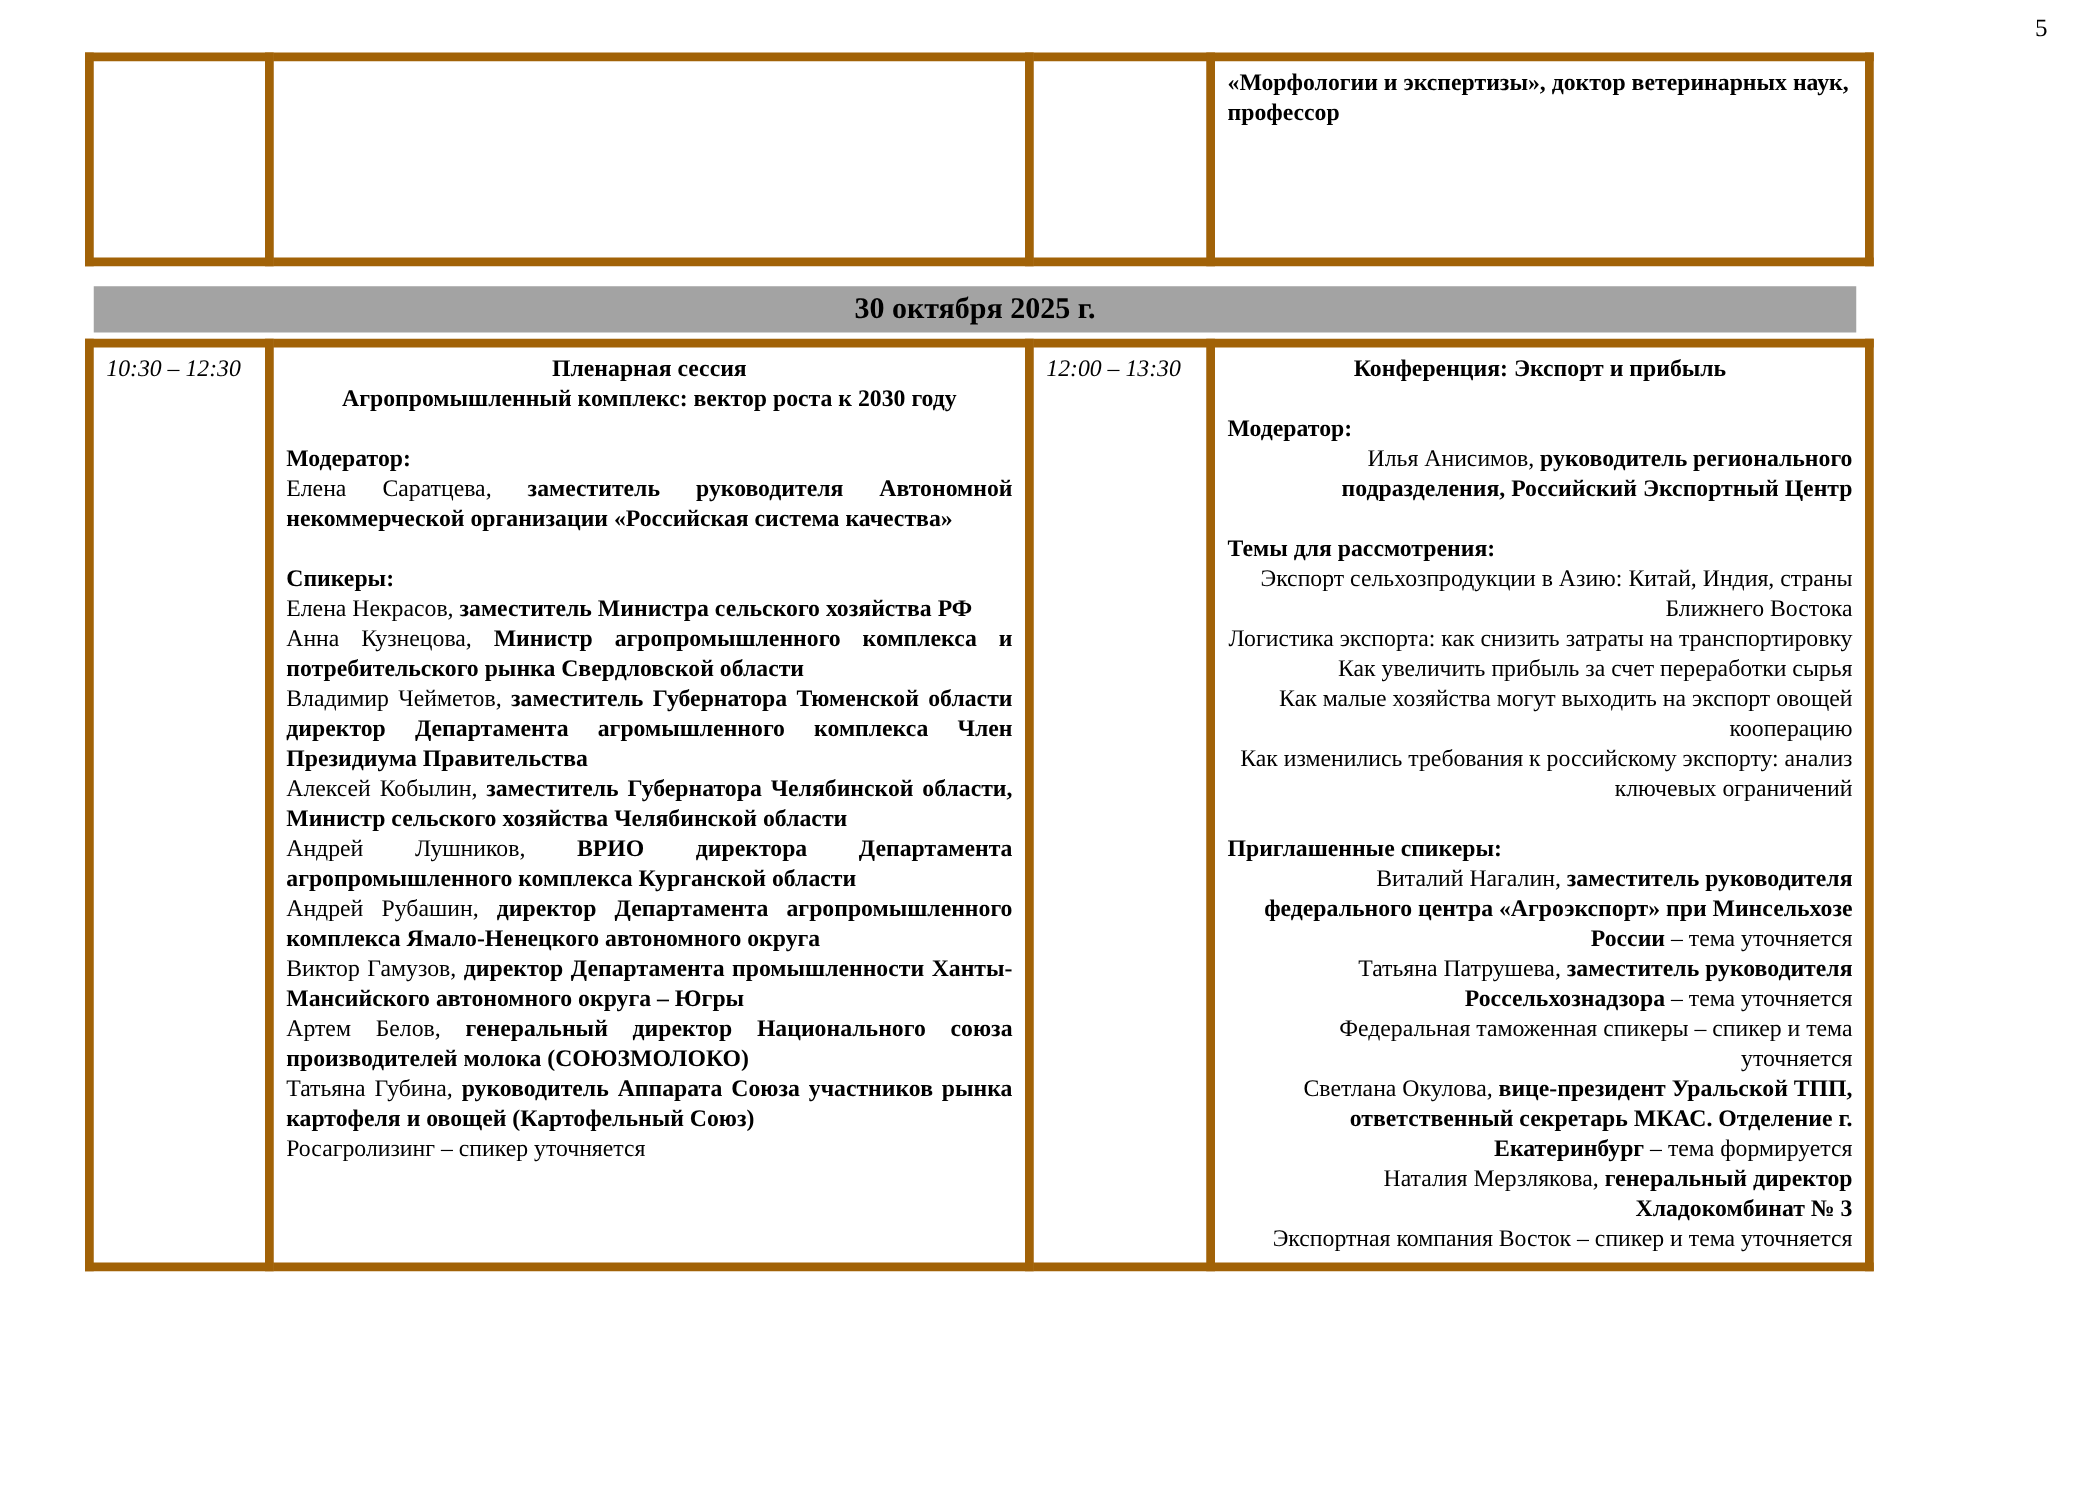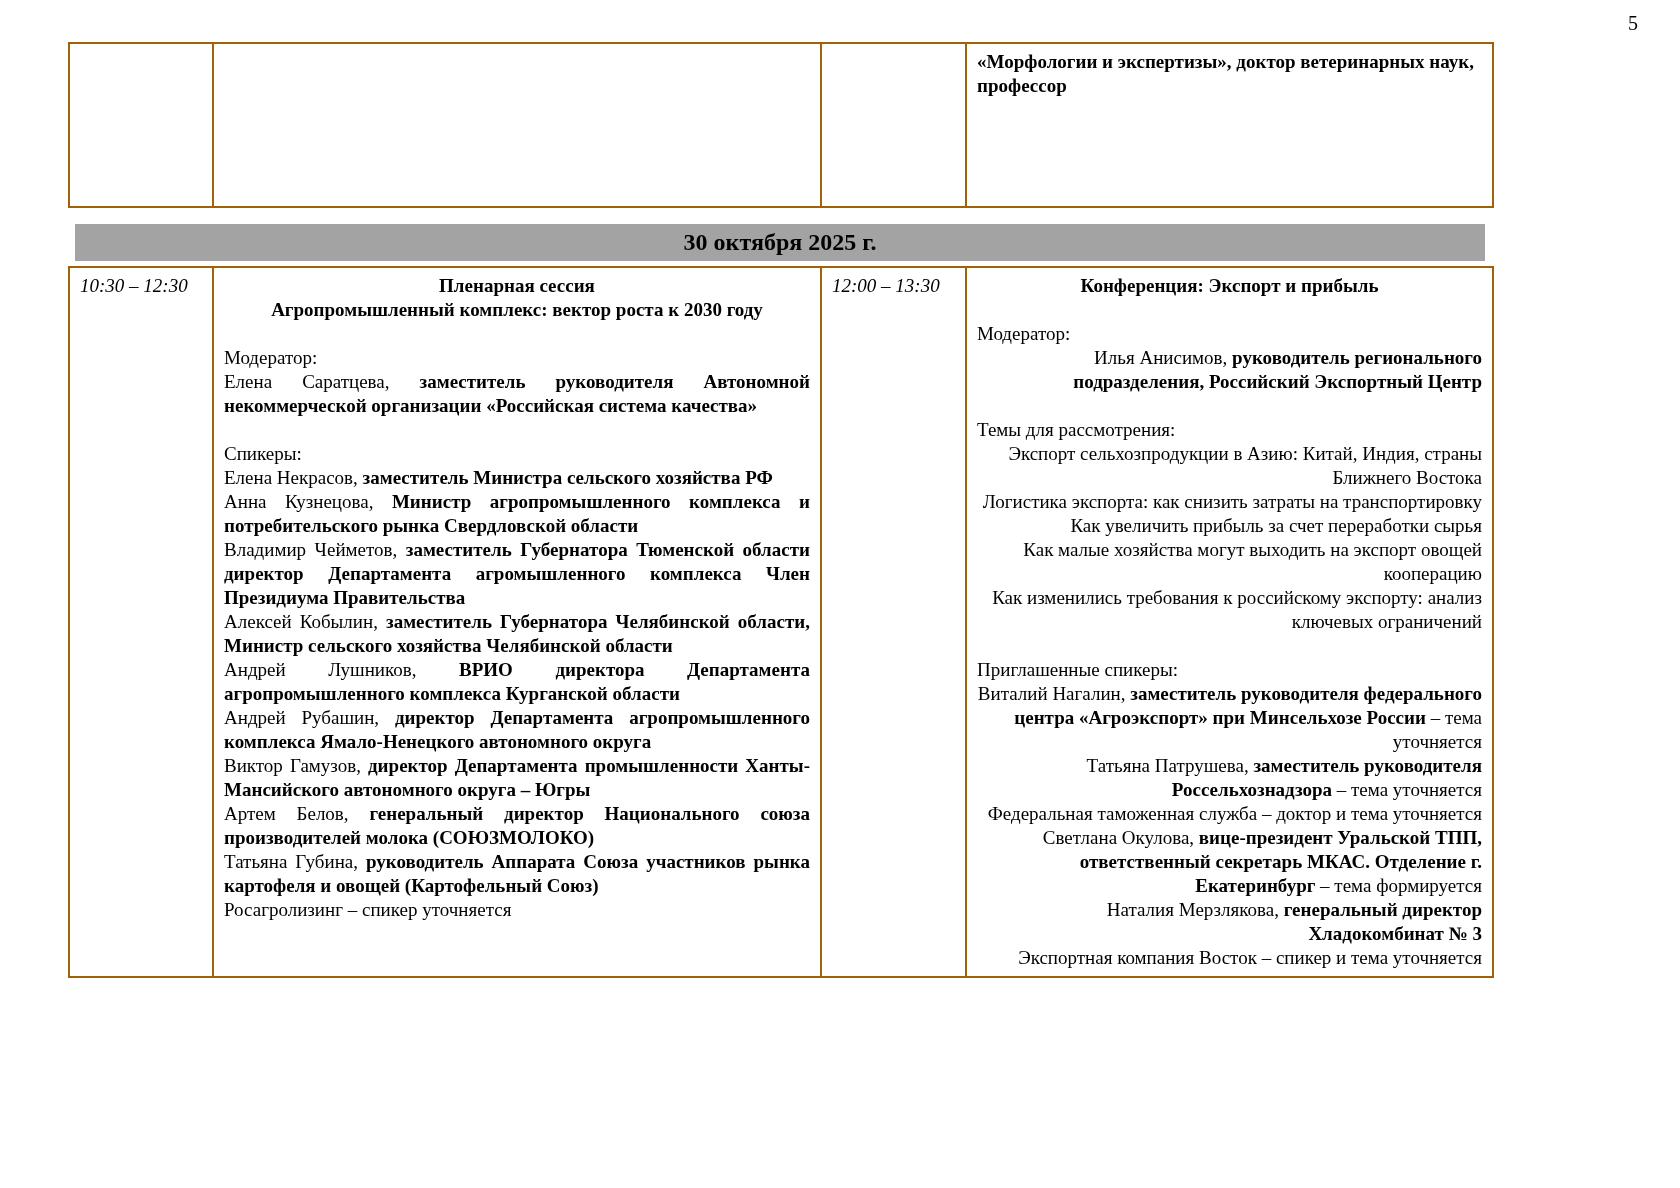--- a/index.html
+++ b/index.html
@@ -23,21 +23,21 @@
     left: 68px;
     top: 42px;
     width: 1424px;
   }
   table.program {
     border-collapse: collapse;
     table-layout: fixed;
     width: 1424px;
   }
   table.program td {
-    border: 2px solid #a16207;
+    border: 7px solid #a16207;
     vertical-align: top;
     padding: 6px 10px;
     font-size: 19px;
     line-height: 24px;
   }
   .row-continuation td { height: 164px; }
   .cont-text { font-weight: bold; }
   .banner {
     margin: 16px 7px 5px 7px;
     background: #a3a3a3;
@@ -57,21 +57,21 @@
     font-style: italic;
     text-align: left;
     padding-top: 12px;
   }
   td.session-cell { padding-top: 10px; padding-bottom: 14px; }
   .session-title {
     text-align: center;
     font-weight: bold;
   }
   .label {
-    font-weight: normal;
+    font-weight: bold;
     margin-top: 24px;
   }
   .entry { text-align: justify; }
   .entry b { font-weight: bold; }
   .entry-left { text-align: right; }
   .after-title { margin-top: 24px; }
 </style>
 </head>
 <body>
 
@@ -148,21 +148,21 @@
         <p class="label">Темы для рассмотрения:</p>
         <p class="entry entry-left">Экспорт сельхозпродукции в Азию: Китай, Индия, страны Ближнего Востока</p>
         <p class="entry entry-left">Логистика экспорта: как снизить затраты на транспортировку</p>
         <p class="entry entry-left">Как увеличить прибыль за счет переработки сырья</p>
         <p class="entry entry-left">Как малые хозяйства могут выходить на экспорт овощей кооперацию</p>
         <p class="entry entry-left">Как изменились требования к российскому экспорту: анализ ключевых ограничений</p>
 
         <p class="label">Приглашенные спикеры:</p>
         <p class="entry entry-left"><span>Виталий Нагалин, </span><b>заместитель руководителя федерального центра «Агроэкспорт» при Минсельхозе России</b><span> – тема уточняется</span></p>
         <p class="entry entry-left"><span>Татьяна Патрушева, </span><b>заместитель руководителя Россельхознадзора</b><span> – тема уточняется</span></p>
-        <p class="entry entry-left"><span>Федеральная таможенная служба  – доктор и тема уточняется</span><b></b><span></span></p>
+        <p class="entry entry-left"><span>Федеральная таможенная спикеры  – спикер и тема уточняется</span><b></b><span></span></p>
         <p class="entry entry-left"><span>Светлана Окулова, </span><b>вице-президент Уральской ТПП, ответственный секретарь МКАС. Отделение г. Екатеринбург</b><span> – тема формируется</span></p>
         <p class="entry entry-left"><span>Наталия Мерзлякова, </span><b>генеральный директор Хладокомбинат № 3</b><span></span></p>
         <p class="entry entry-left"><span>Экспортная компания Восток – спикер и тема уточняется</span><b></b><span></span></p>
       </td>
 
     </tr>
   </tbody>
     </table>
 
 </div>

